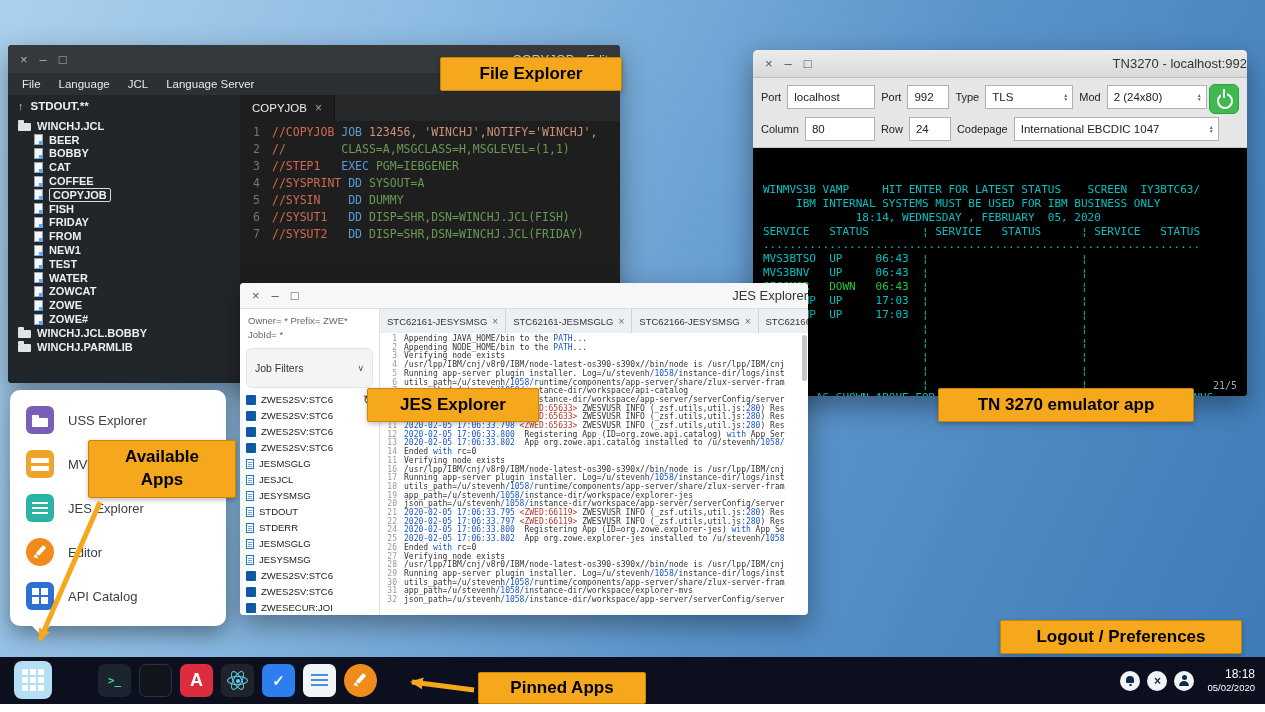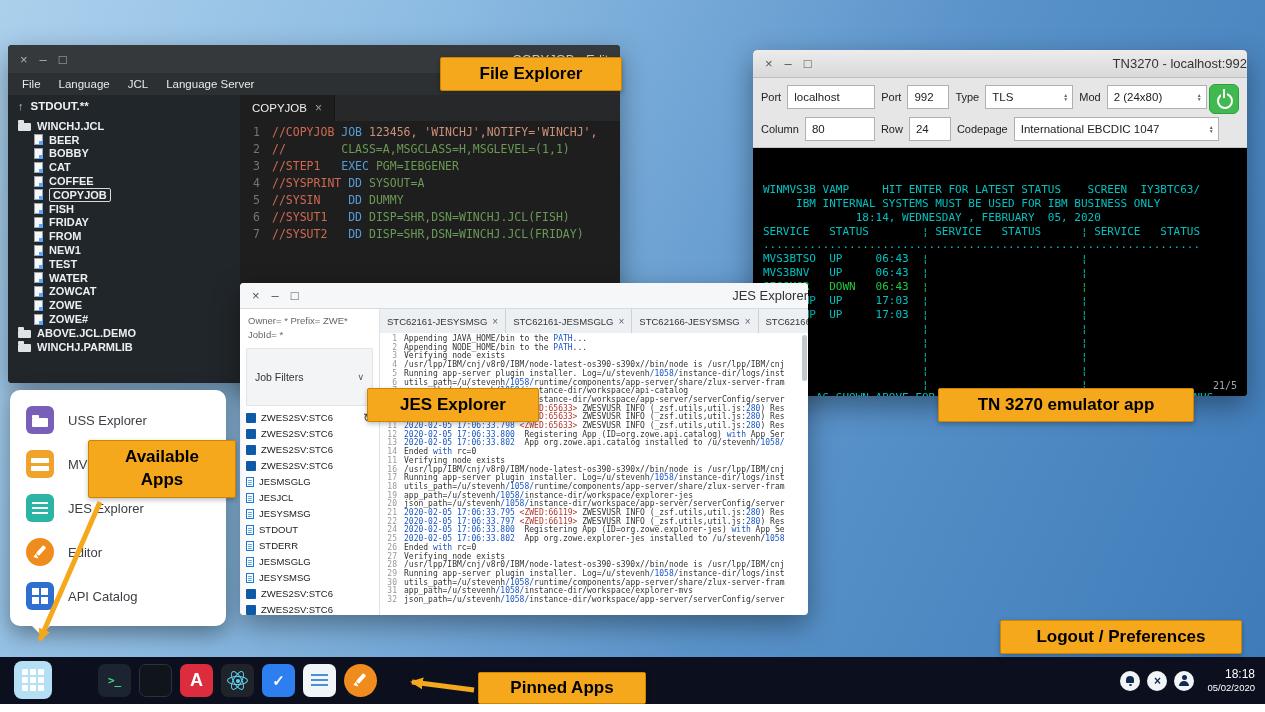--- a/index.html
+++ b/index.html
@@ -58,21 +58,21 @@
 .power-btn::after{content:"";position:absolute;left:13px;top:4px;width:2px;height:9px;background:#fff;box-shadow:-2px 0 0 #3fb950,2px 0 0 #3fb950}
 .tn-terminal{position:relative;height:calc(100% - 98px);background:#000;padding:7px 10px 0;font-family:"DejaVu Sans Mono",monospace;font-size:11px;line-height:13.9px;color:#00c2c2;white-space:pre;overflow:hidden}
 .tl.grn{color:#21c93e}
 .tn-status{position:absolute;right:10px;bottom:3px;color:#9aabab;font-size:10px}
 
 
 #jes-window{left:240px;top:283px;width:568px;height:332px;background:#fff;z-index:8}
 .jes-body{display:flex;height:calc(100% - 26px)}
 .jes-side{width:140px;flex:none;border-right:1px solid #e0e3e6;display:flex;flex-direction:column;background:#fff}
 .jes-owner{padding:5px 8px 0;font-size:9.5px;color:#666;line-height:1.45}
-.job-filters{margin:6px 6px 4px;padding:22px 8px;display:flex;align-items:center;justify-content:space-between;font-size:10.5px;color:#333;background:#f2f4f6;border:1px solid #e2e5e8;border-radius:1px}
+.job-filters{margin:6px 6px 4px;padding:13px 8px;display:flex;align-items:center;justify-content:space-between;font-size:10.5px;color:#333;background:#f2f4f6;border:1px solid #e2e5e8;border-radius:6px}
 .jf-chevron{font-size:9px;color:#555}
 #jes-tree{flex:1;overflow:hidden}
 .jes-row{display:flex;align-items:center;gap:5px;height:16px;padding:0 6px;font-size:9.5px;color:#1a1a1a;overflow:hidden;white-space:nowrap}
 .job-ico{width:10px;height:10px;background:#0d5aa7;border-radius:1px;flex:none}
 .jfile-ico{width:8px;height:10px;background:#fff;border:1px solid #1976d2;flex:none;position:relative}
 .jfile-ico::before{content:"";position:absolute;left:1px;right:1px;top:2px;height:1px;background:#64a9e0;box-shadow:0 2px 0 #64a9e0,0 4px 0 #64a9e0}
 .refresh{margin-left:auto;font-size:12px;color:#444}
 .jes-main{flex:1;display:flex;flex-direction:column;min-width:0}
 #jes-tabs{height:24px;background:#e2e6e9;display:flex;flex:none;overflow:hidden}
 .jes-tab{display:flex;align-items:center;gap:5px;padding:0 7px;font-size:9.5px;color:#333;border-right:1px solid #cdd2d6;background:#edf0f2;white-space:nowrap}
@@ -236,21 +236,21 @@
             <div class="tree-row file">
               <span class="page-ico"></span>
               <span class="tree-label">ZOWE</span>
             </div>
             <div class="tree-row file">
               <span class="page-ico"></span>
               <span class="tree-label">ZOWE#</span>
             </div>
             <div class="tree-row folder">
               <span class="folder-ico"></span>
-              <span class="tree-label">ABOVE.JCL.DEMO</span>
+              <span class="tree-label">WINCHJ.JCL.BOBBY</span>
             </div>
             <div class="tree-row folder">
               <span class="folder-ico"></span>
               <span class="tree-label">WINCHJ.PARMLIB</span>
             </div>
           </div>
       </aside>
       <div class="code-panel">
         <div class="code-tabbar">
           <div class="code-tab">

